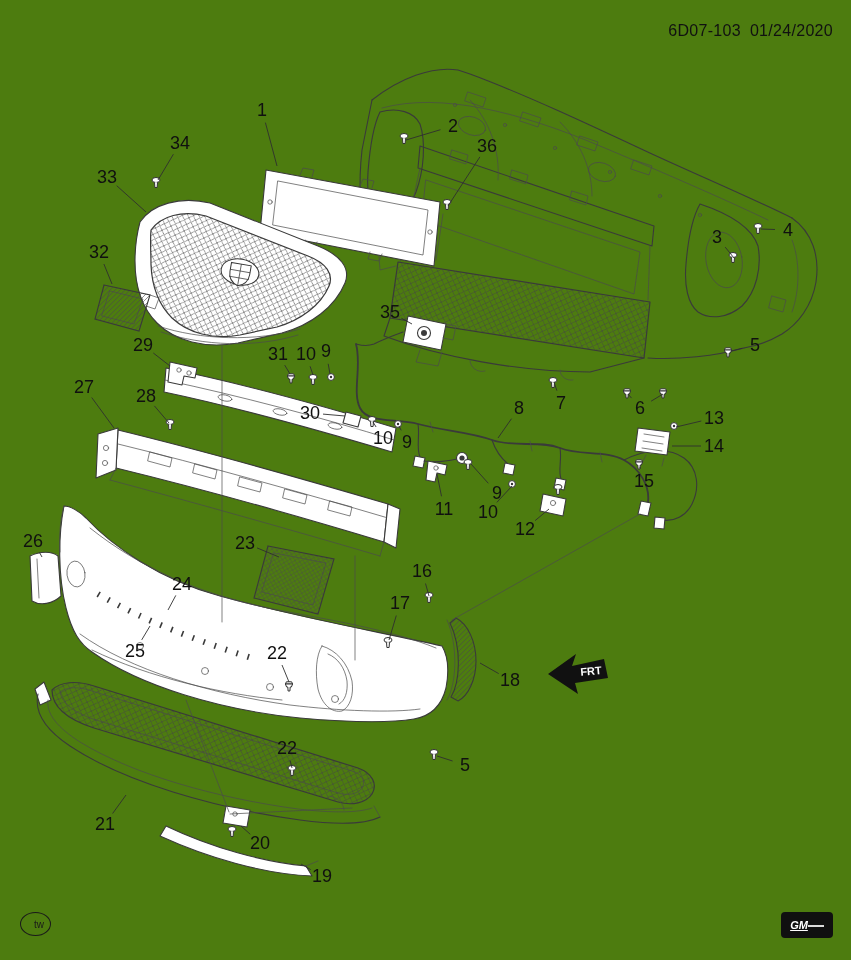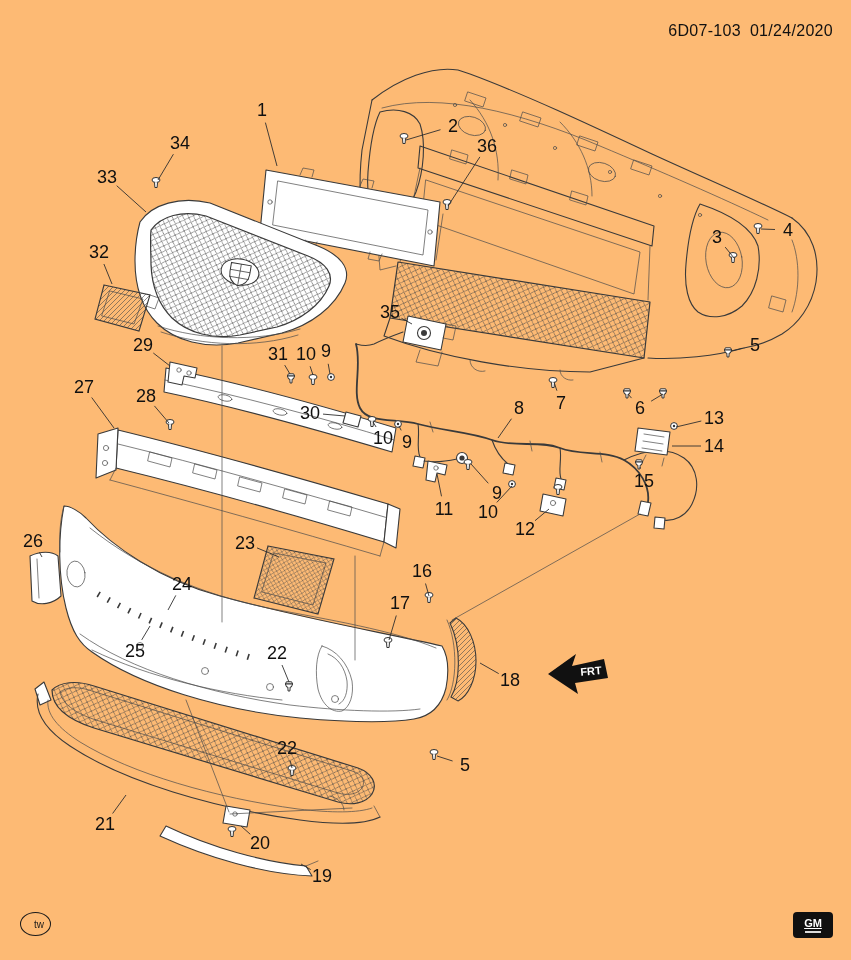--- a/index.html
+++ b/index.html
@@ -1,33 +1,33 @@
 <!DOCTYPE html>
 <html><head>
 <meta charset="utf-8">
 <style>
   html,body{margin:0;padding:0;background:#ffffff;}
-  .canvas{position:relative;width:851px;height:960px;background:#fdba74;overflow:hidden;
+  .canvas{position:relative;width:851px;height:960px;background:#4d7c0f;overflow:hidden;
           font-family:"Liberation Sans","DejaVu Sans",sans-serif;color:#111;}
   .doc-ref{position:absolute;top:22px;right:18px;font-size:16px;letter-spacing:.3px;color:#111;}
   .doc-ref .date{margin-left:9px;}
   svg.diagram{position:absolute;left:0;top:0;}
   svg text{font-family:"Liberation Sans","DejaVu Sans",sans-serif;}
   .ln  {fill:none;stroke:#3a3a3a;stroke-width:1.1;stroke-linejoin:round;stroke-linecap:round;}
   .lnt {fill:none;stroke:#4a4a4a;stroke-width:.7;stroke-linejoin:round;stroke-linecap:round;}
   .wh  {fill:#fff;stroke:#3a3a3a;stroke-width:1.1;stroke-linejoin:round;}
   .mesh{fill:url(#meshDiamond);stroke:#3a3a3a;stroke-width:1.2;stroke-linejoin:round;}
   .leader{stroke:#2f2f2f;stroke-width:.9;fill:none;}
   .callout{font-size:18px;font-weight:500;fill:#101010;text-anchor:middle;}
   .ticks{fill:none;stroke:#3a3a3a;stroke-width:6;stroke-dasharray:1.6 10;}
   .frt-text{font-size:11px;font-weight:bold;fill:#fff;text-anchor:middle;}
   .mark-circle{position:absolute;left:20px;bottom:24px;width:22px;height:22px;border:1.4px solid #1a1a1a;
                border-radius:50%;display:flex;align-items:center;justify-content:center;font-size:10px;color:#1a1a1a;padding-left:7px;}
-  .gm-mark{position:absolute;right:18px;bottom:22px;width:40px;height:26px;background:#101010;border-radius:4px;
-           color:#fff;display:flex;flex-direction:column;align-items:center;justify-content:center;}
+  .gm-mark{position:absolute;right:18px;bottom:22px;width:52px;height:26px;background:#101010;border-radius:4px;
+           color:#fff;display:flex;flex-direction:row;align-items:center;justify-content:center;font-style:italic;}
   .gm-mark .gm-text{font-size:11px;font-weight:bold;text-decoration:underline;line-height:1;}
   .gm-mark .gm-sub{width:16px;height:2px;background:#fff;margin-top:2px;opacity:.85;}
 </style>
 </head>
 <body>
 
 <div class="canvas">
 
   <div class="doc-ref">
     <span>6D07-103</span><span class="date">01/24/2020</span>

